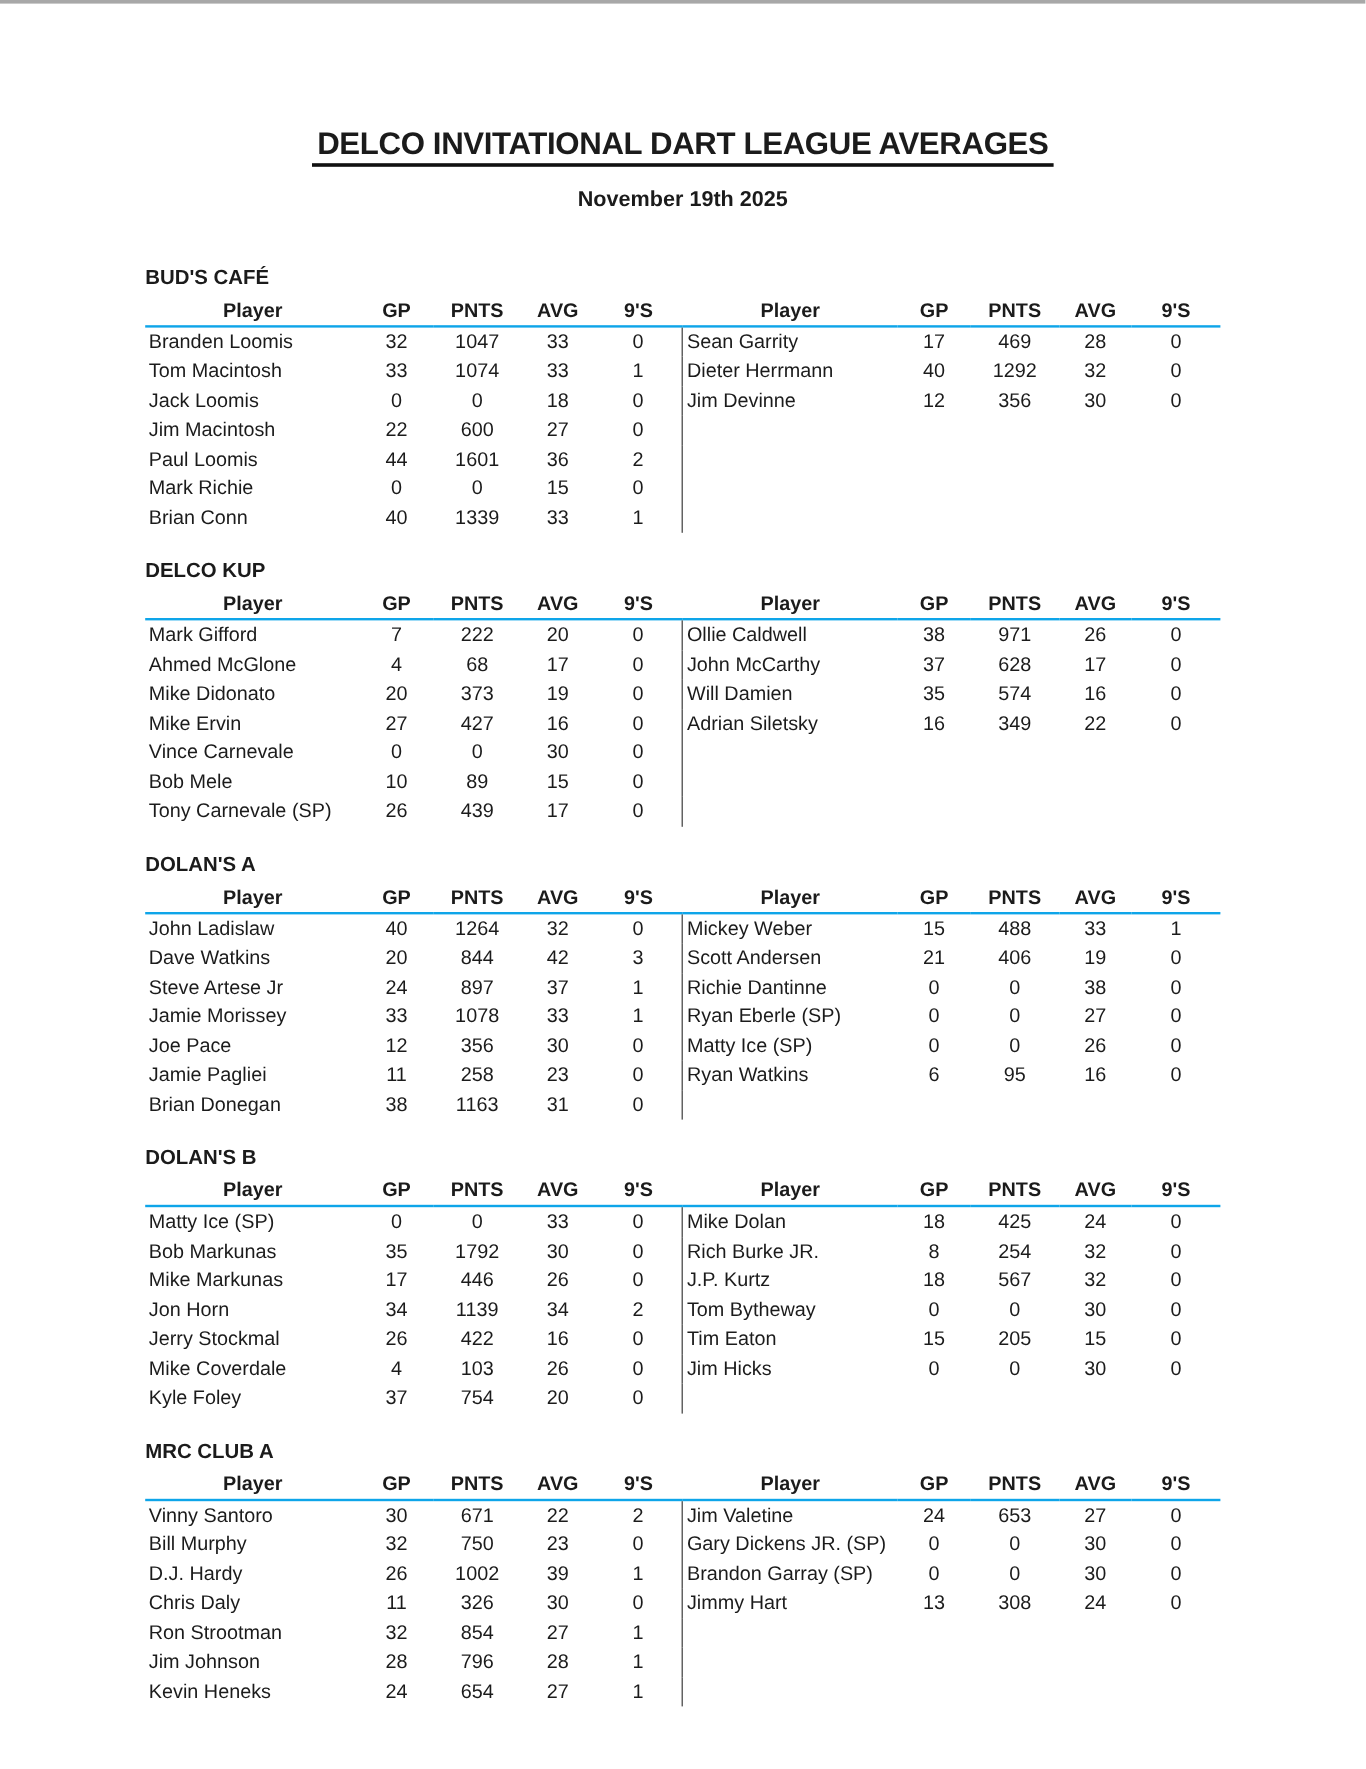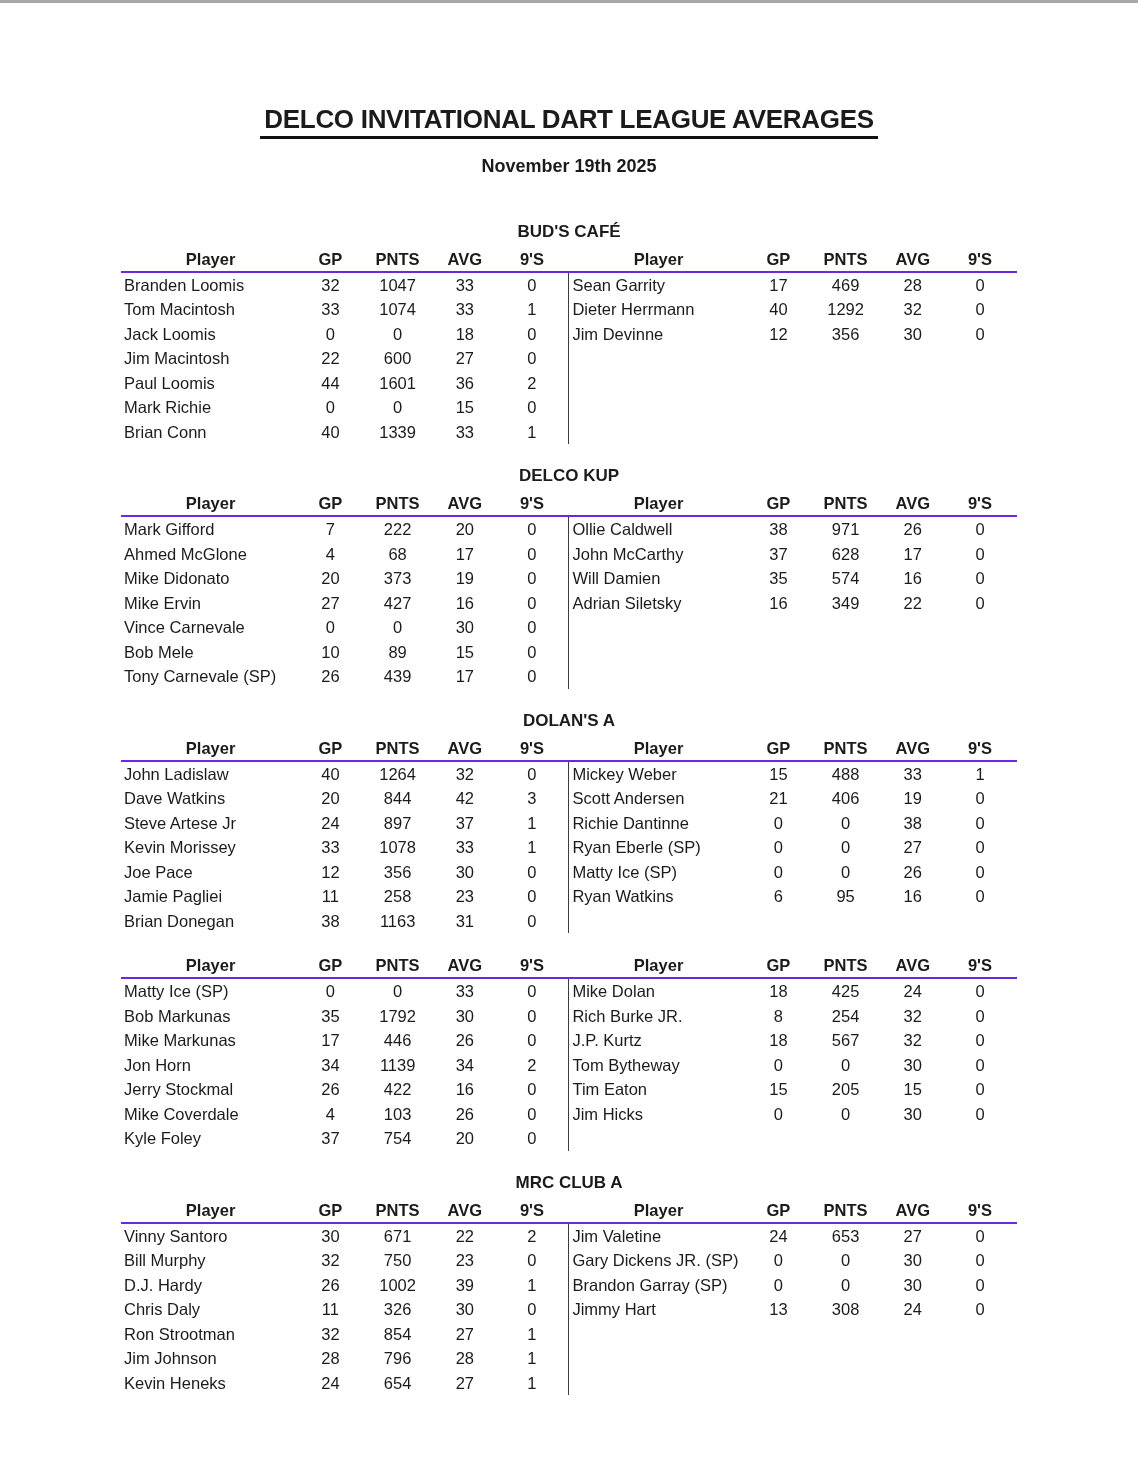--- a/index.html
+++ b/index.html
@@ -31,35 +31,34 @@
     font-size: 18px;
     font-weight: bold;
     margin-top: 17px;
     line-height: 21px;
   }
   .sections { width: 896px; margin: 43px auto 0 auto; }
   .section { margin-bottom: 20px; }
   .section-title {
     font-size: 17px;
     font-weight: bold;
-    text-align: center;
     line-height: 24px;
     margin-bottom: 3px;
   }
   table.avg-table {
     width: 100%;
     border-collapse: collapse;
     table-layout: fixed;
     font-size: 16.5px;
   }
   .avg-table th {
     font-weight: bold;
     text-align: center;
     line-height: 24px;
-    border-bottom: 2px solid #6d28d9;
+    border-bottom: 2px solid #0ea5e9;
     white-space: nowrap;
     overflow: hidden;
   }
   .avg-table td {
     text-align: center;
     line-height: 24.5px;
     white-space: nowrap;
     overflow: hidden;
   }
   .avg-table td.player {
@@ -377,21 +376,21 @@
             <td>897</td>
             <td>37</td>
             <td>1</td>
             <td class="player rstart">Richie Dantinne</td>
             <td>0</td>
             <td>0</td>
             <td>38</td>
             <td>0</td>
           </tr>
           <tr>
-            <td class="player">Kevin Morissey</td>
+            <td class="player">Jamie Morissey</td>
             <td>33</td>
             <td>1078</td>
             <td>33</td>
             <td>1</td>
             <td class="player rstart">Ryan Eberle (SP)</td>
             <td>0</td>
             <td>0</td>
             <td>27</td>
             <td>0</td>
           </tr>
@@ -429,20 +428,21 @@
             <td></td>
             <td></td>
             <td></td>
             <td></td>
           </tr>
         </tbody>
     </table>
   </section>
 
   <section class="section">
+    <h2 class="section-title">DOLAN'S B</h2>
     <table class="avg-table">
       <colgroup>
         <col style="width:20%">
           <col style="width:6.75%">
           <col style="width:8.25%">
           <col style="width:6.75%">
           <col style="width:8.25%">
         <col style="width:20%">
           <col style="width:6.75%">
           <col style="width:8.25%">

